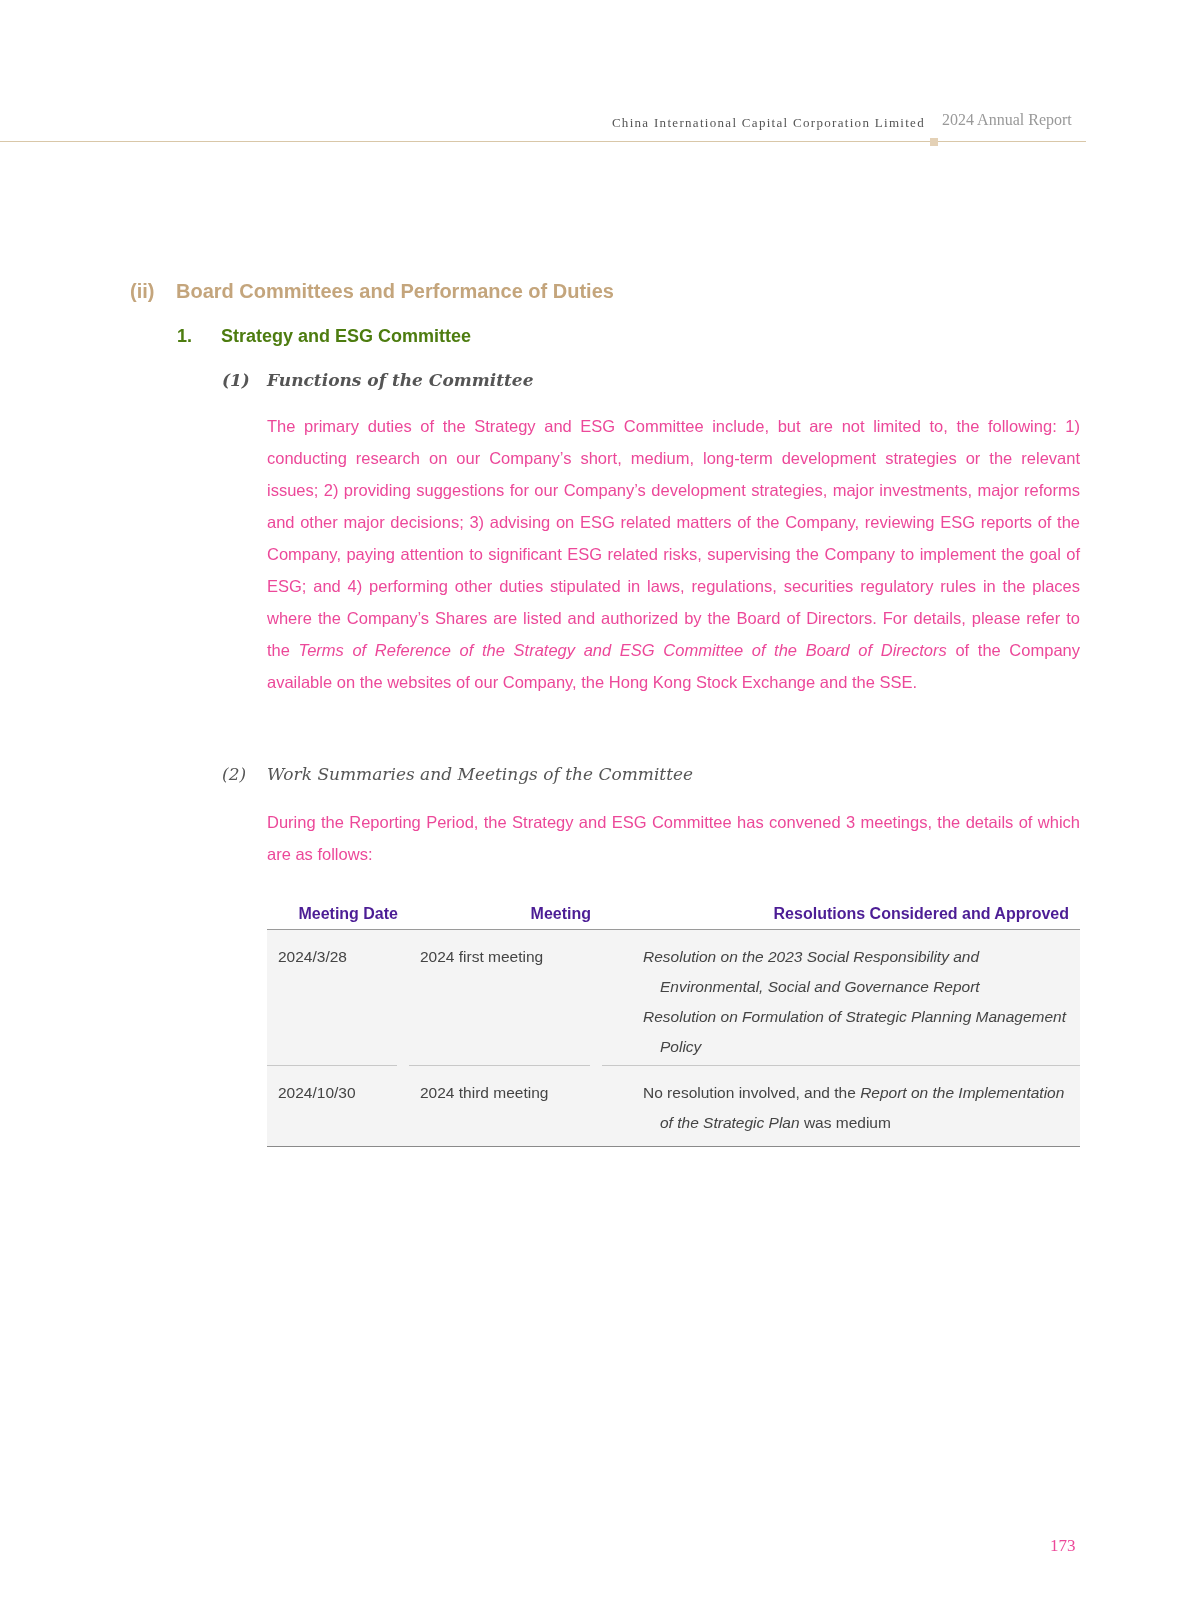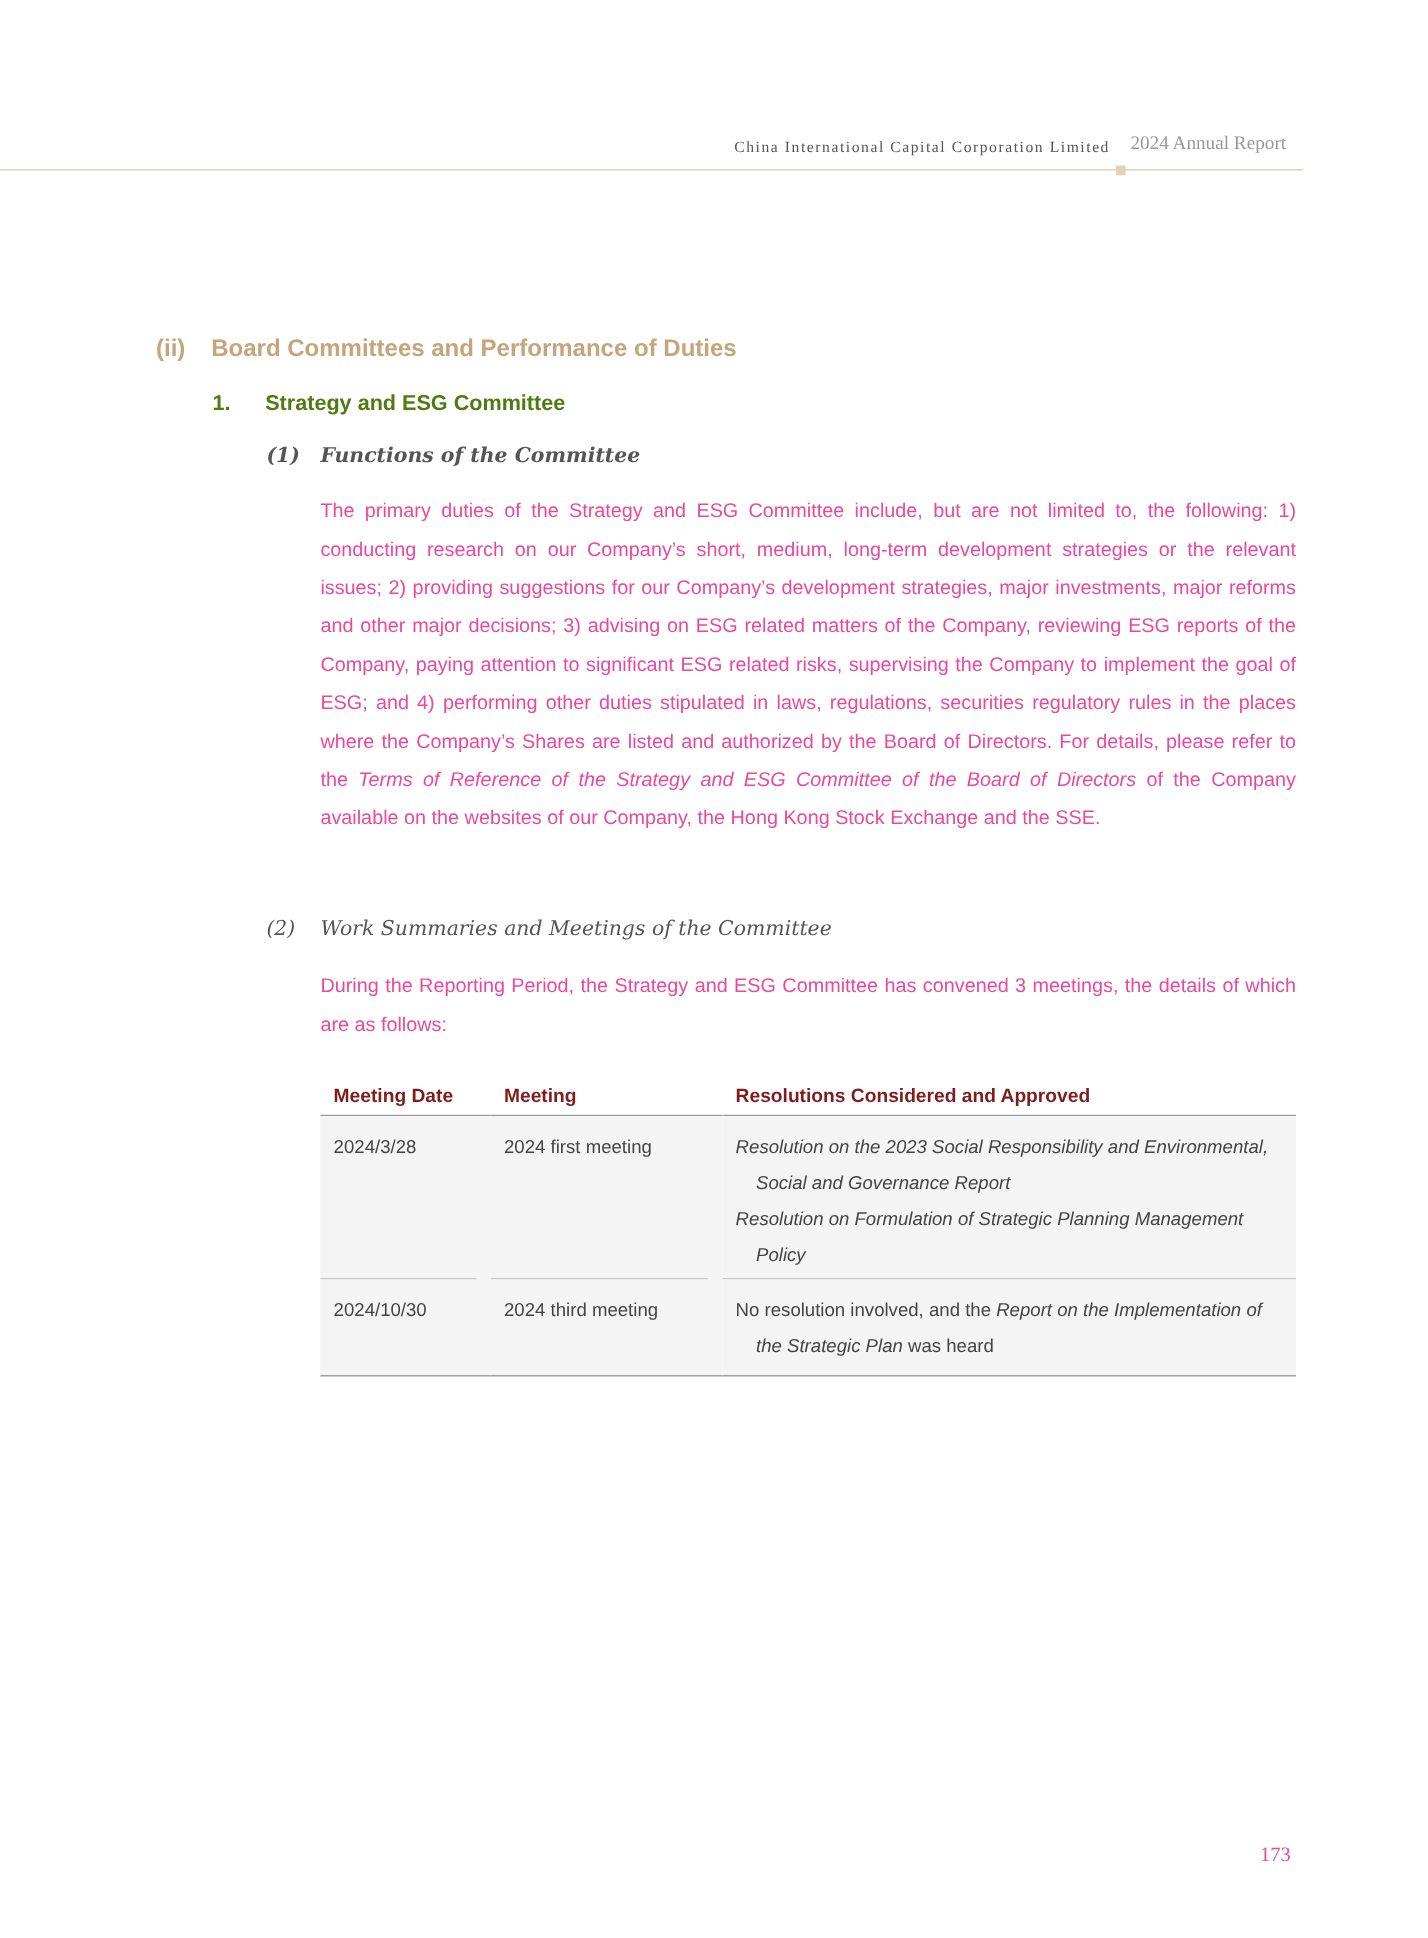--- a/index.html
+++ b/index.html
@@ -53,38 +53,38 @@
       font-weight: 300;
     }
     .para i { font-style: italic; }
     table.meetings {
       position: absolute; left: 267px; top: 900px; width: 813px;
       border-collapse: separate; border-spacing: 0;
       font-family: "Liberation Sans", sans-serif; font-size: 15.5px;
       color: #444;
     }
     table.meetings th {
-      text-align: left; font-weight: bold; color: #7f1d1d;
+      text-align: right; font-weight: bold; color: #4c1d95;
       padding: 5px 11px 6px 11px; background: #fff;
       border-bottom: 1px solid #9a9a9a; font-size: 16px;
     }
     table.meetings td {
       vertical-align: top; background: #f4f4f4;
       padding: 12px 11px 4px 11px; line-height: 30px;
     }
     table.meetings td.cdate { width: 120px; }
     table.meetings td.cmeet { width: 171px; }
     tr.row-sep td { position: relative; }
     tr.row-sep td::after {
       content: ""; position: absolute; bottom: 0; left: 0; right: 12px;
       height: 1px; background: #c8c8c8;
     }
     tr.row-sep td.cres::after { right: 0; }
     tr.last td { border-bottom: 1px solid #8a8a8a; padding-bottom: 8px; }
-    .res-line { padding-left: 17px; text-indent: -17px; }
+    .res-line { padding-left: 17px; text-indent: -17px; margin-left: 30px; }
     .res-line i { font-style: italic; }
     .page-number {
       position: absolute; left: 1050px; top: 1536px;
       font-family: "Liberation Serif", serif; font-size: 17px; color: #ec4899;
     }
   </style>
 </head>
 <body>
 
 <div class="header-rule"></div>
@@ -126,19 +126,19 @@
       <td class="cmeet">2024 first meeting</td>
       <td class="cres">
         <div class="res-line"><i>Resolution on the 2023 Social Responsibility and Environmental, Social and Governance Report</i></div>
         <div class="res-line"><i>Resolution on Formulation of Strategic Planning Management Policy</i></div>
       </td>
     </tr>
     <tr class="last">
       <td class="cdate">2024/10/30</td>
       <td class="cmeet">2024 third meeting</td>
       <td class="cres">
-        <div class="res-line"><span>No resolution involved, and the </span><i>Report on the Implementation of the Strategic Plan</i><span> was heard</span></div>
+        <div class="res-line"><span>No resolution involved, and the </span><i>Report on the Implementation of the Strategic Plan</i><span> was medium</span></div>
       </td>
     </tr>
   </tbody>
 </table>
 
 <div class="page-number">173</div>
 
 </body></html>

